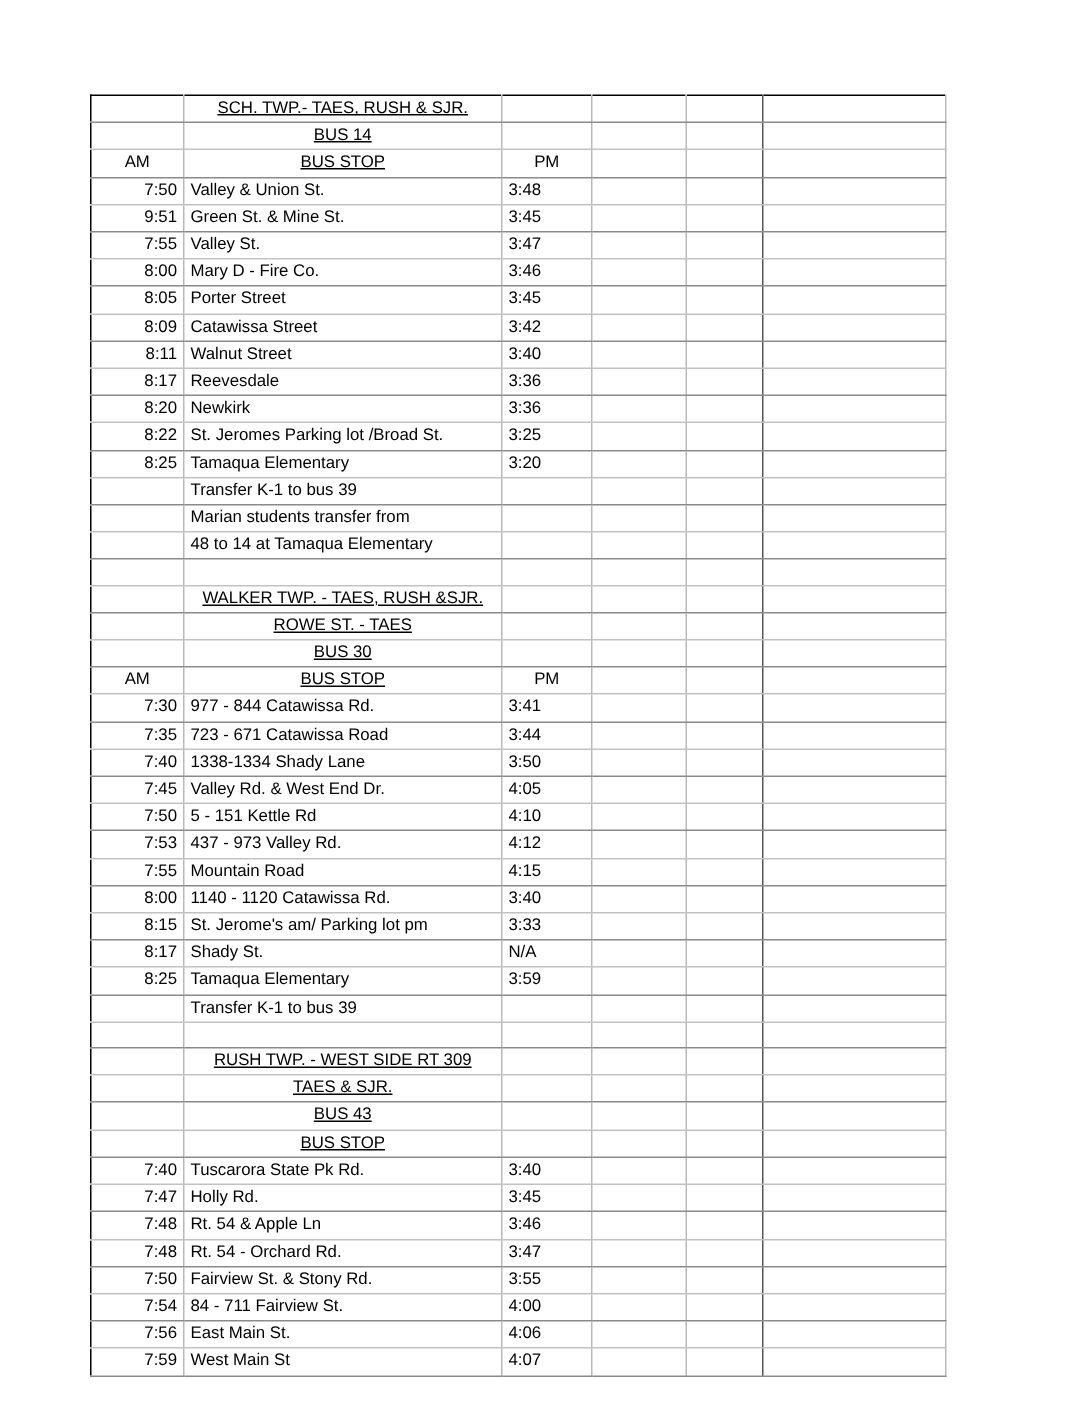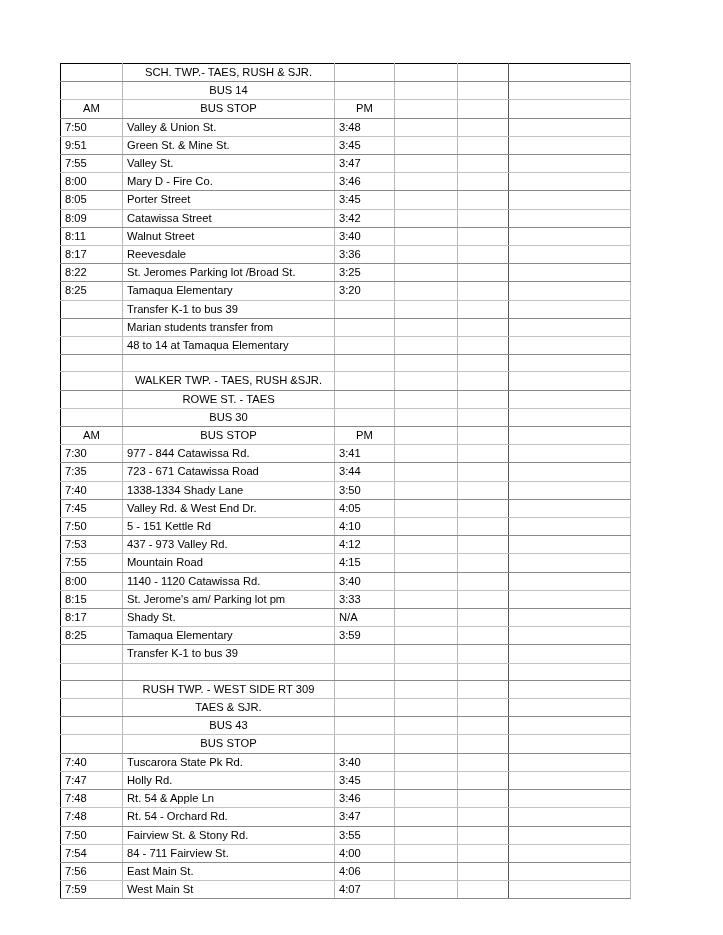--- a/index.html
+++ b/index.html
@@ -65,25 +65,25 @@
   }
 
   
   table.sheet tr.rule-light > td { border-bottom: 1px solid #c2c2c2; }
   table.sheet tr.rule-dark  > td { border-bottom: 1px solid #8a8a8a; }
 
   .c-center { text-align: center; }
   .c-left   { text-align: left; margin-top: 36px;   }
 
   
-  td.time { padding-right: 14px; }
+  td.time { text-align: right; padding-right: 14px; }
   td.pm   { padding-right: 14px; }
 
   
-  td.banner { text-align: center; }
+  td.banner { text-align: center; text-decoration: underline; }
 </style>
 </head>
 <body>
 
 <div class="page">
   <div class="sheet-wrap">
     <table class="sheet">
       <colgroup>
         <col class="c-am">
         <col class="c-stop">
@@ -174,20 +174,28 @@
             <td></td>
           </tr>
           <tr class="rule-dark">
             <td class="time">8:17</td>
             <td class="c-left">Reevesdale</td>
             <td class="pm">3:36</td>
             <td></td>
             <td class="sep-dark"></td>
             <td></td>
           </tr>
+          <tr class="rule-light">
+            <td class="time">8:20</td>
+            <td class="c-left">Newkirk</td>
+            <td class="pm">3:36</td>
+            <td></td>
+            <td class="sep-dark"></td>
+            <td></td>
+          </tr>
           <tr class="rule-dark">
             <td class="time">8:22</td>
             <td class="c-left">St. Jeromes Parking lot /Broad St.</td>
             <td class="pm">3:25</td>
             <td></td>
             <td class="sep-dark"></td>
             <td></td>
           </tr>
           <tr class="rule-light">
             <td class="time">8:25</td>

